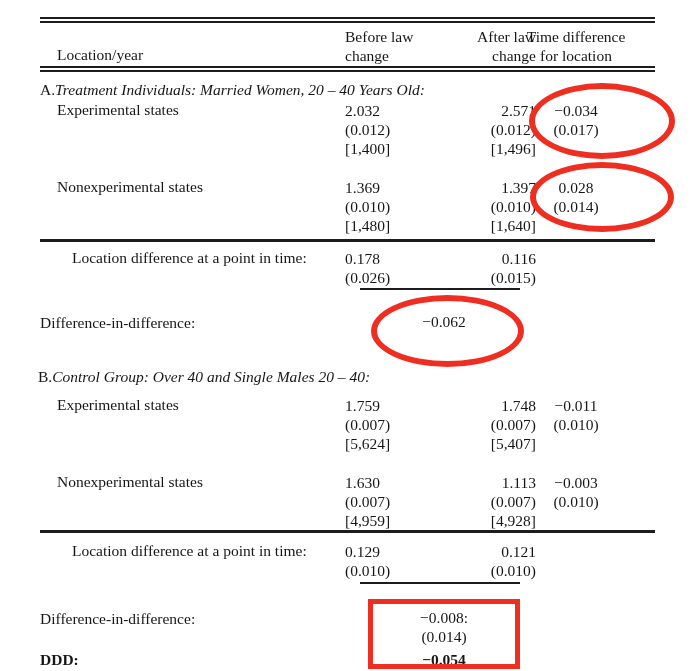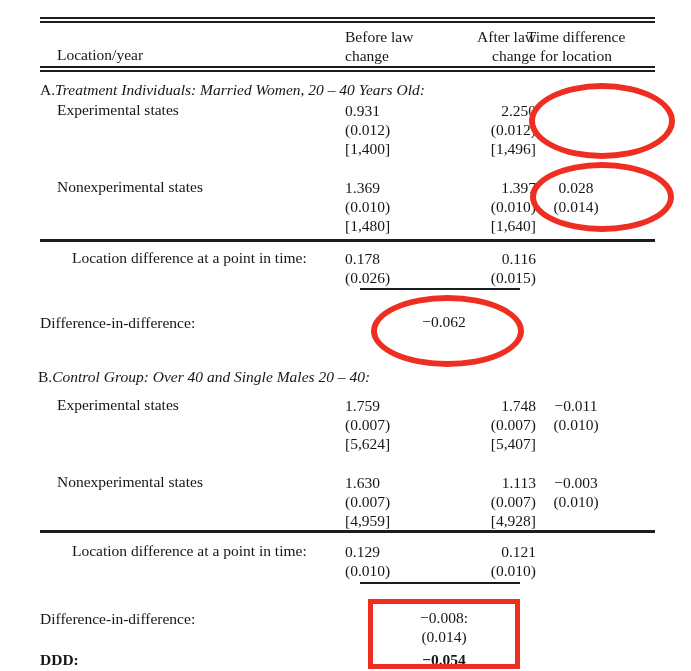--- a/index.html
+++ b/index.html
@@ -53,28 +53,32 @@
 
   <div class="rule" style="top:66px"></div>
   <div class="rule thin" style="top:70px"></div>
 
   <div class="abs heading" style="left:40px; top:81px">
     <span>A.</span><span class="it">Treatment Individuals: Married Women, 20 – 40 Years Old:</span>
   </div>
 
   <div class="abs" style="left:57px; top:101px">Experimental states</div>
   <div class="c1" style="top:101px">
-    <div class="line">0.931</div>
+    <div class="line">2.032</div>
     <div class="line">(0.012)</div>
     <div class="line">[1,400]</div>
   </div>
   <div class="c2" style="top:101px">
-    <div class="line">2.250</div>
+    <div class="line">2.571</div>
     <div class="line">(0.012)</div>
     <div class="line">[1,496]</div>
+  </div>
+  <div class="c3" style="top:101px">
+    <div class="line">−0.034</div>
+    <div class="line">(0.017)</div>
   </div>
 
   <div class="abs" style="left:57px; top:178px">Nonexperimental states</div>
   <div class="c1" style="top:178px">
     <div class="line">1.369</div>
     <div class="line">(0.010)</div>
     <div class="line">[1,480]</div>
   </div>
   <div class="c2" style="top:178px">
     <div class="line">1.397</div>

